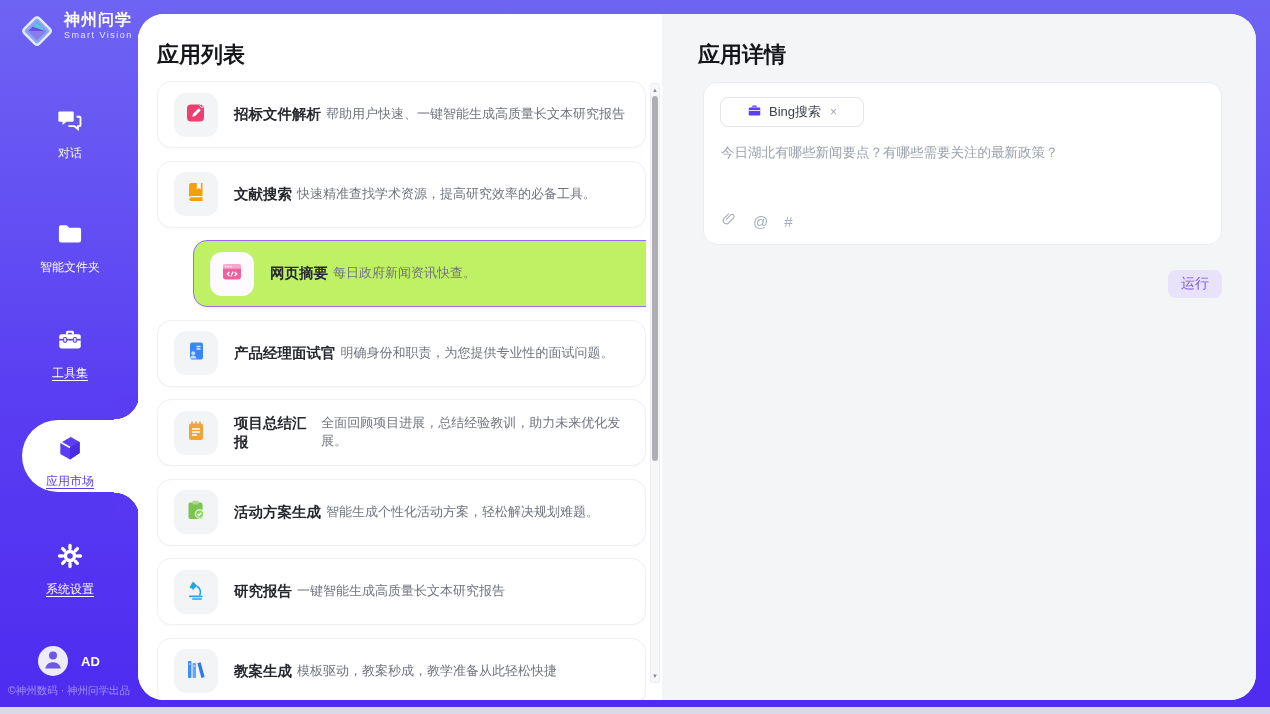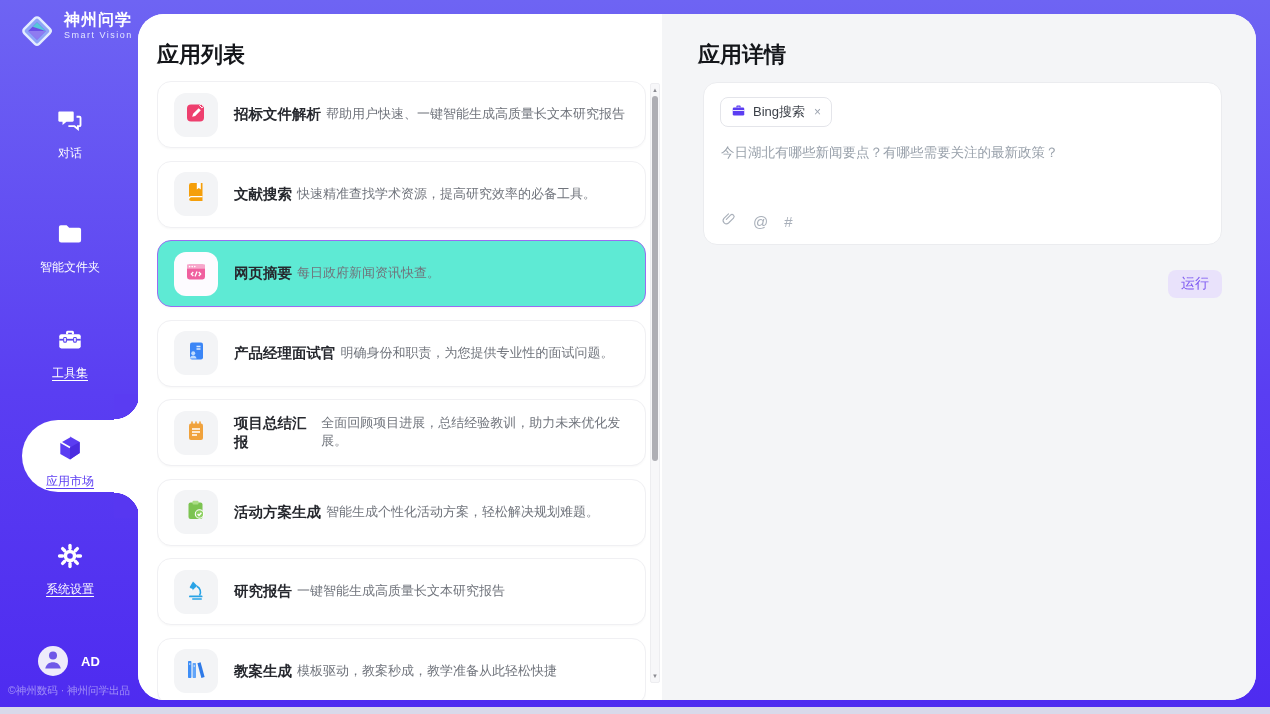--- a/index.html
+++ b/index.html
@@ -41,21 +41,21 @@
 
   
   .list-panel { position:relative; width:524px; height:100%; background:#fff; }
   .panel-title { font-size:22px; font-weight:bold; color:#14161a; }
   .list-panel .panel-title { position:absolute; left:19px; top:26px; }
   .app-list { position:absolute; left:19px; top:67px; width:489px; bottom:0; overflow:hidden; }
   .app-card { position:relative; width:489px; height:67px; border:1px solid #f0f0f3;
     border-radius:14px; margin-bottom:12.5px; display:flex; align-items:center;
     padding:0 16px; gap:16px; background:#fff; cursor:pointer;
     box-shadow:0 1px 2px rgba(16,24,40,.03); }
-  .app-card.selected { background:#5eead4; border:1.5px solid #9a6cf2; }
+  .app-card.selected { background:#bef264; border:1.5px solid #9a6cf2;margin-left:36px; }
   .icon-tile { width:44px; height:44px; border-radius:12px; background:#f3f4f6;
     display:flex; align-items:center; justify-content:center; flex:none; }
   .app-card.selected .icon-tile { background:#fdfbff; }
   .app-info { display:flex; flex-direction:row; gap:5px; }
   .app-title { font-size:14.5px; font-weight:bold; color:#26282e; }
   .app-desc { font-size:13px; color:#70747c; }
 
   
   .scrollbar { position:absolute; left:512px; top:69px; width:10px; height:600px;
     background:#f7f7f9; border:1px solid #ededf0; border-radius:2px; }
@@ -64,21 +64,21 @@
   .sb-arrow.up { top:1px; } .sb-arrow.down { bottom:1px; }
   .sb-thumb { position:absolute; left:1px; top:12px; width:6px; height:365px;
     background:#aeaeb4; border-radius:3px; cursor:pointer; }
 
   
   .detail-panel { position:relative; flex:1; height:100%; background:#f4f5f7; }
   .detail-panel .panel-title { position:absolute; left:36px; top:26px; }
   .input-card { position:absolute; left:41px; right:34px; top:68px; height:163px;
     background:#fff; border:1px solid #ebecef; border-radius:14px; }
   .tool-chip { position:absolute; left:16px; top:14px; display:inline-flex; align-items:center;
-    gap:7px; height:30px; padding:0 10px; background:#fff; border:1px solid #e4e5ea;
+    gap:7px; height:30px; padding:0 26px; background:#fff; border:1px solid #e4e5ea;
     border-radius:8px; cursor:pointer; }
   .chip-label { font-size:13px; color:#3a3f47; }
   .chip-close { font-size:12px; color:#9ca3af; margin-left:2px; cursor:pointer; }
   .query-text { position:absolute; left:17px; right:16px; top:60px; font-size:13.5px;
     color:#99a1ab; line-height:1.5; cursor:text; }
   .toolbar-row { position:absolute; left:17px; bottom:13px; display:flex; align-items:center;
     gap:16px; color:#a9b0ba; }
   .tb-glyph { font-size:15px; cursor:pointer; }
   .run-button { position:absolute; right:34px; top:256px; padding:5px 13px; background:#e9e2fb;
     color:#7c57f2; font-size:14px; border:none; border-radius:8px; cursor:pointer; }

